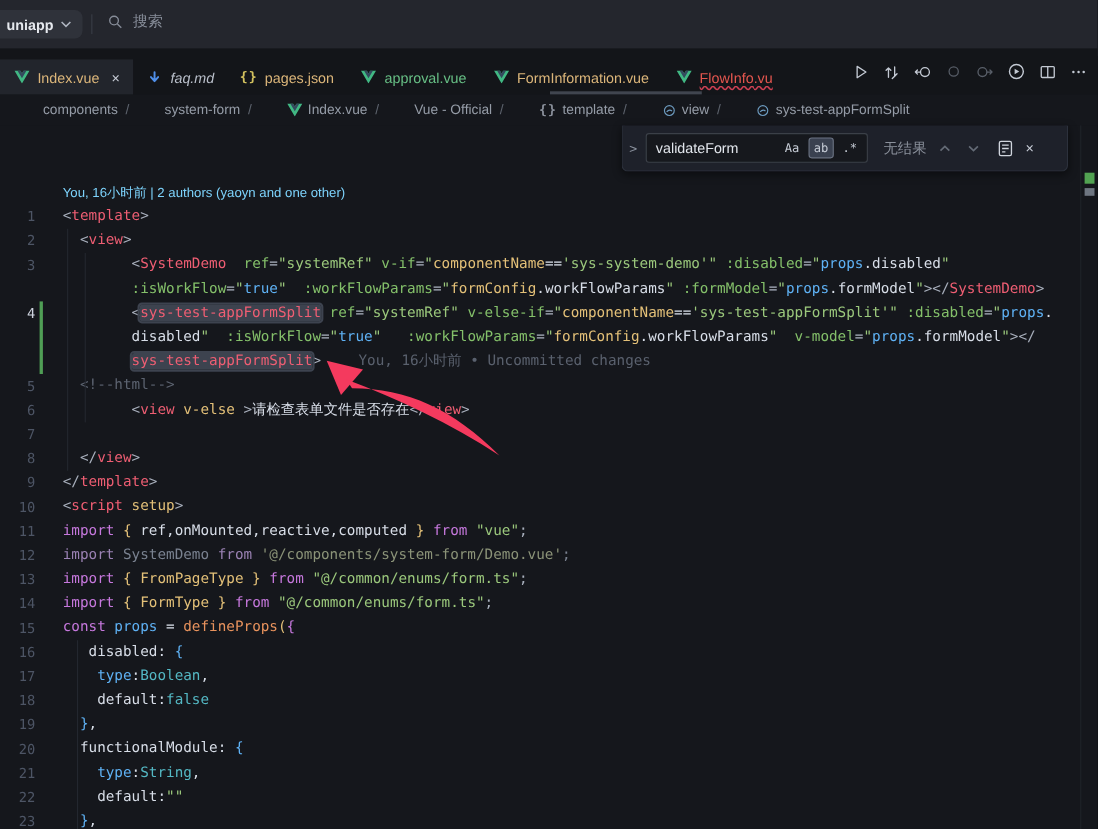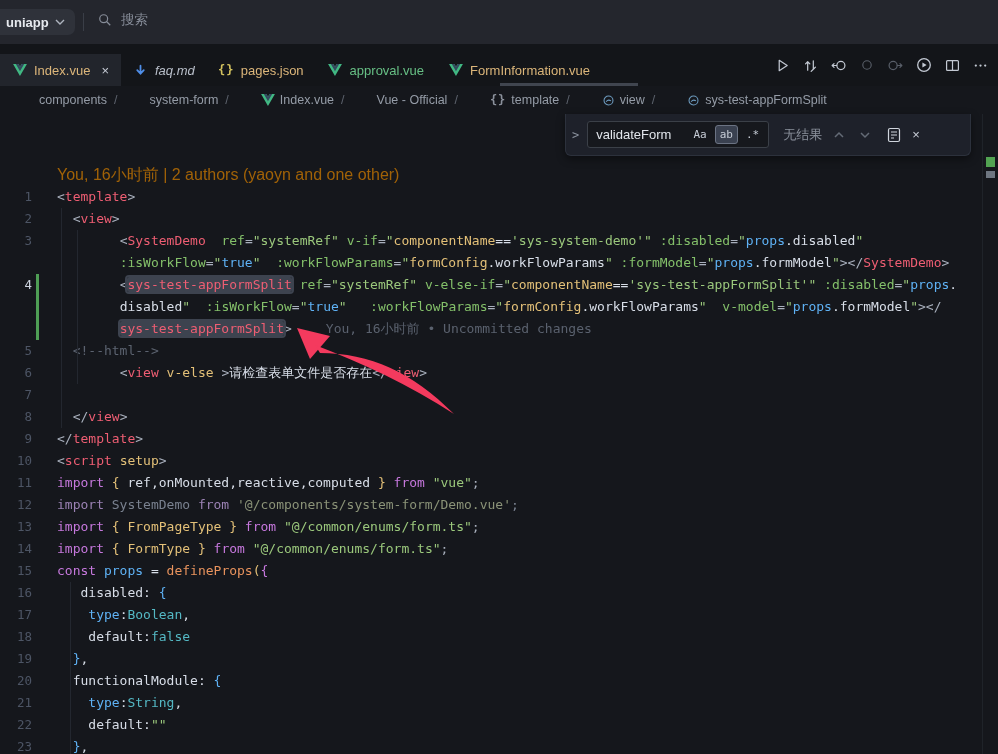--- a/index.html
+++ b/index.html
@@ -40,40 +40,40 @@
   #breadcrumbs{position:absolute;left:0;top:86px;width:998px;height:28px;background:#15171c;
       display:flex;align-items:center;padding-left:14px;font-size:12.5px;color:#959ca7;}
   .crumb{display:flex;align-items:center;gap:5px;cursor:pointer;margin-left:25px;}
   .crumb-sep{color:#5d636d;margin:0 7px;}
   
   #find-widget{position:absolute;left:565px;top:114px;width:406px;height:42px;
       background:#1e212a;border:1px solid #2c313c;border-top:none;
       border-radius:0 0 6px 6px;box-shadow:0 3px 8px rgba(0,0,0,.45);
       display:flex;align-items:center;gap:8px;padding:0 8px 0 6px;box-sizing:border-box;z-index:5;}
   #find-expand{color:#8a919d;font-size:12px;font-family:"DejaVu Sans Mono",monospace;cursor:pointer;}
-  #find-input-box{display:flex;align-items:center;height:27px;width:182px;
+  #find-input-box{display:flex;align-items:center;height:27px;width:202px;
       background:#16181d;border:1px solid #3b4048;border-radius:3px;padding:0 4px 0 8px;box-sizing:border-box;}
   #find-input{flex:1;color:#e2e6ec;font-size:13px;font-family:"Liberation Sans",sans-serif;}
   .find-opt{font-size:11px;color:#c6ccd6;padding:2px 4px;border-radius:3px;margin-left:3px;
       border:1px solid transparent;cursor:pointer;font-family:"DejaVu Sans Mono",monospace;}
   .find-opt.on{background:#3a4150;border-color:#6b7383;}
   .find-opt.word{text-underline-offset:2px;}
   #find-results{color:#8b919c;font-size:13px;margin-left:6px;}
   .find-nav{color:#646b76;font-size:11px;cursor:pointer;padding:0 3px;}
   #find-close{color:#c9ced8;font-size:13px;cursor:pointer;margin-left:2px;}
   #find-selection-icon{cursor:pointer;color:#d0d5dd;display:inline-flex;margin-left:4px;}
   
   #code{position:absolute;left:0;top:164px;width:998px;
       font-family:"DejaVu Sans Mono","Liberation Mono",monospace;font-size:13px;
       font-weight:500;line-height:22px;}
   .code-row{position:relative;height:22px;white-space:pre;}
   .num{position:absolute;left:0;top:0;width:32px;text-align:right;color:#4d5565;font-size:12.5px;}
   .num.cur{color:#ced4df;}
   .ltext{position:absolute;left:57px;top:0;}
-  .blame-top{position:absolute;left:57px;top:0;color:#a16207;font-size:16px;
+  .blame-top{position:absolute;left:57px;top:0;color:#7dd3fc;font-size:12px;
       font-family:"Liberation Sans",sans-serif;line-height:22px;}
   .inline-blame{color:#5a616e;margin-left:34px;}
   .tk-p{color:#a9b0bd}.tk-t{color:#ef5e73}.tk-a{color:#84c06a}.tk-s{color:#9bc87c}
   .tk-y{color:#e3c078}.tk-b{color:#5fb2f5}.tk-c{color:#54b8c4}.tk-w{color:#d8dee8}
   .tk-u{color:#c678dd}.tk-o{color:#e9935d}.tk-m{color:#5c6370}
   .tk-d{color:#7a8290}.tk-dp{color:#9b82b4}.tk-ds{color:#8b9378}
   .hl{background:#3d434f;outline:2px solid #3d434f;border-radius:2px;}
   .guide{position:absolute;width:1px;background:#23272f;}
   #gitbar{position:absolute;left:36px;top:274px;width:3px;height:66px;background:#4f9e55;}
   #ruler-sep{position:absolute;left:982px;top:114px;width:1px;height:640px;background:#1f2329;}
@@ -139,20 +139,29 @@
           <span class="lbl added">approval.vue</span>
         </div>
         <div class="tab">
           <span class="ticon">
             <svg width="14" height="12" viewBox="0 0 261 226">
               <polygon points="161,0 130,54 100,0 0,0 130,226 261,0" fill="#41b883"></polygon>
               <polygon points="161,0 130,54 100,0 52,0 130,135 209,0" fill="#34495e"></polygon>
             </svg>
           </span>
           <span class="lbl modified">FormInformation.vue</span>
+        </div>
+        <div class="tab truncate">
+          <span class="ticon">
+            <svg width="14" height="12" viewBox="0 0 261 226">
+              <polygon points="161,0 130,54 100,0 0,0 130,226 261,0" fill="#41b883"></polygon>
+              <polygon points="161,0 130,54 100,0 52,0 130,135 209,0" fill="#34495e"></polygon>
+            </svg>
+          </span>
+          <span class="lbl error">FlowInfo.vu</span>
         </div>
       </div>
     <div id="editor-actions">
         <span class="act">
           <svg width="15" height="15" viewBox="0 0 16 16">
             <path d="M4.5 2.5l8.5 5.5-8.5 5.5z" fill="none" stroke="currentColor" stroke-width="1.3" stroke-linejoin="round"></path>
           </svg>
         </span>
         <span class="act">
           <svg width="15" height="15" viewBox="0 0 16 16">

